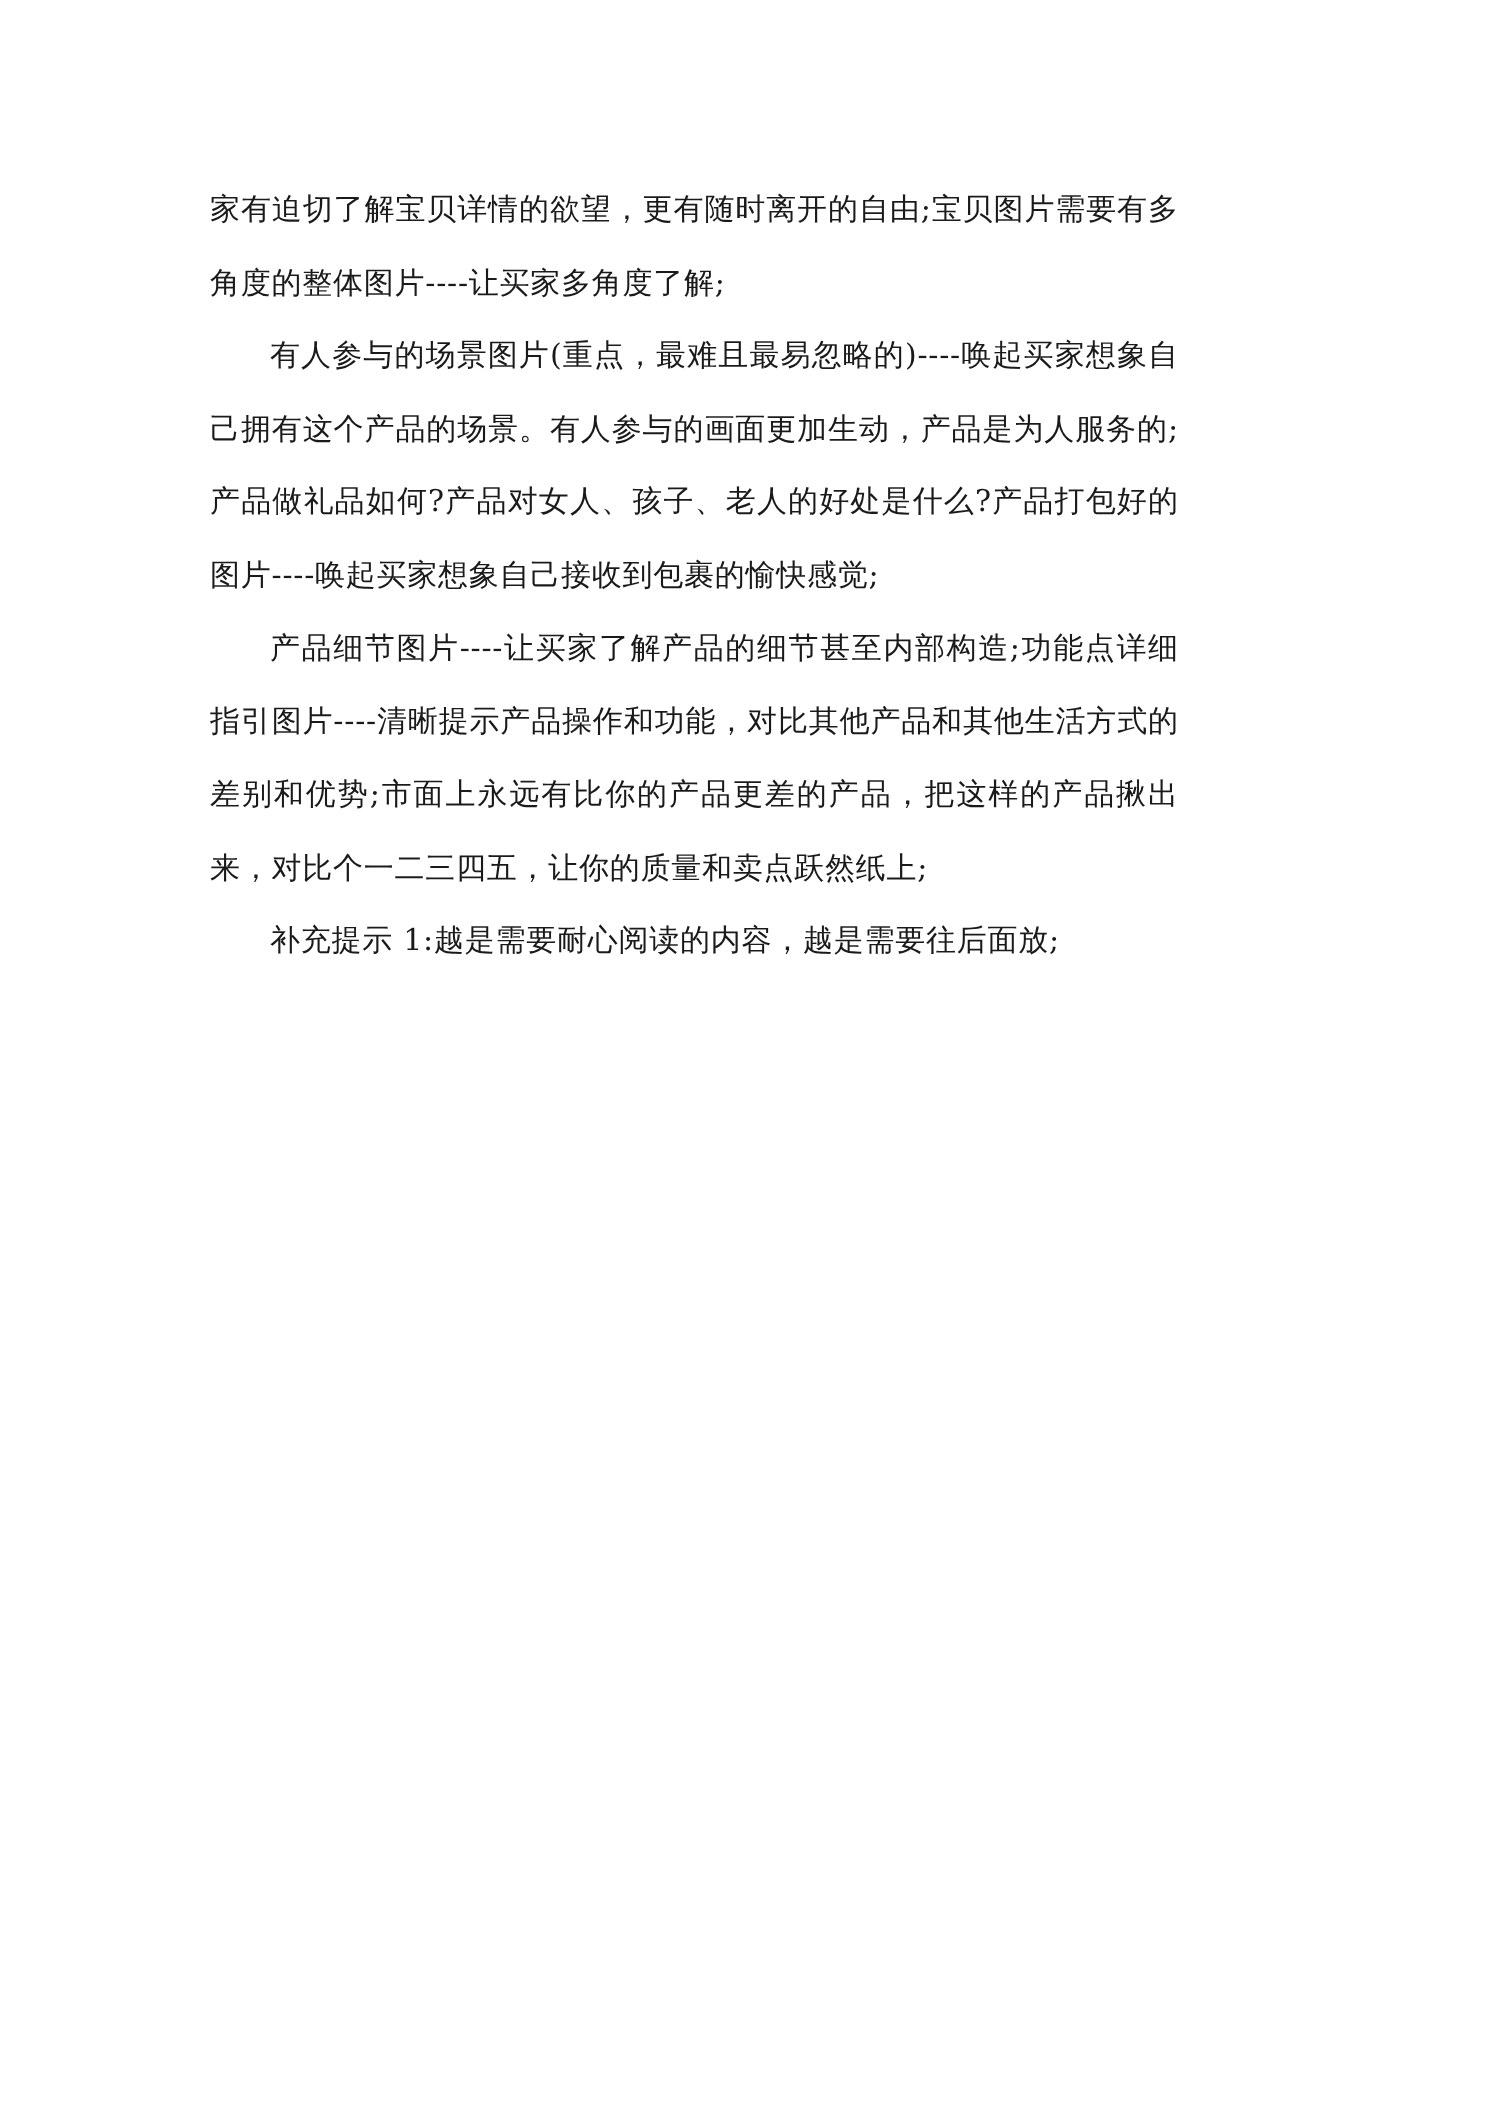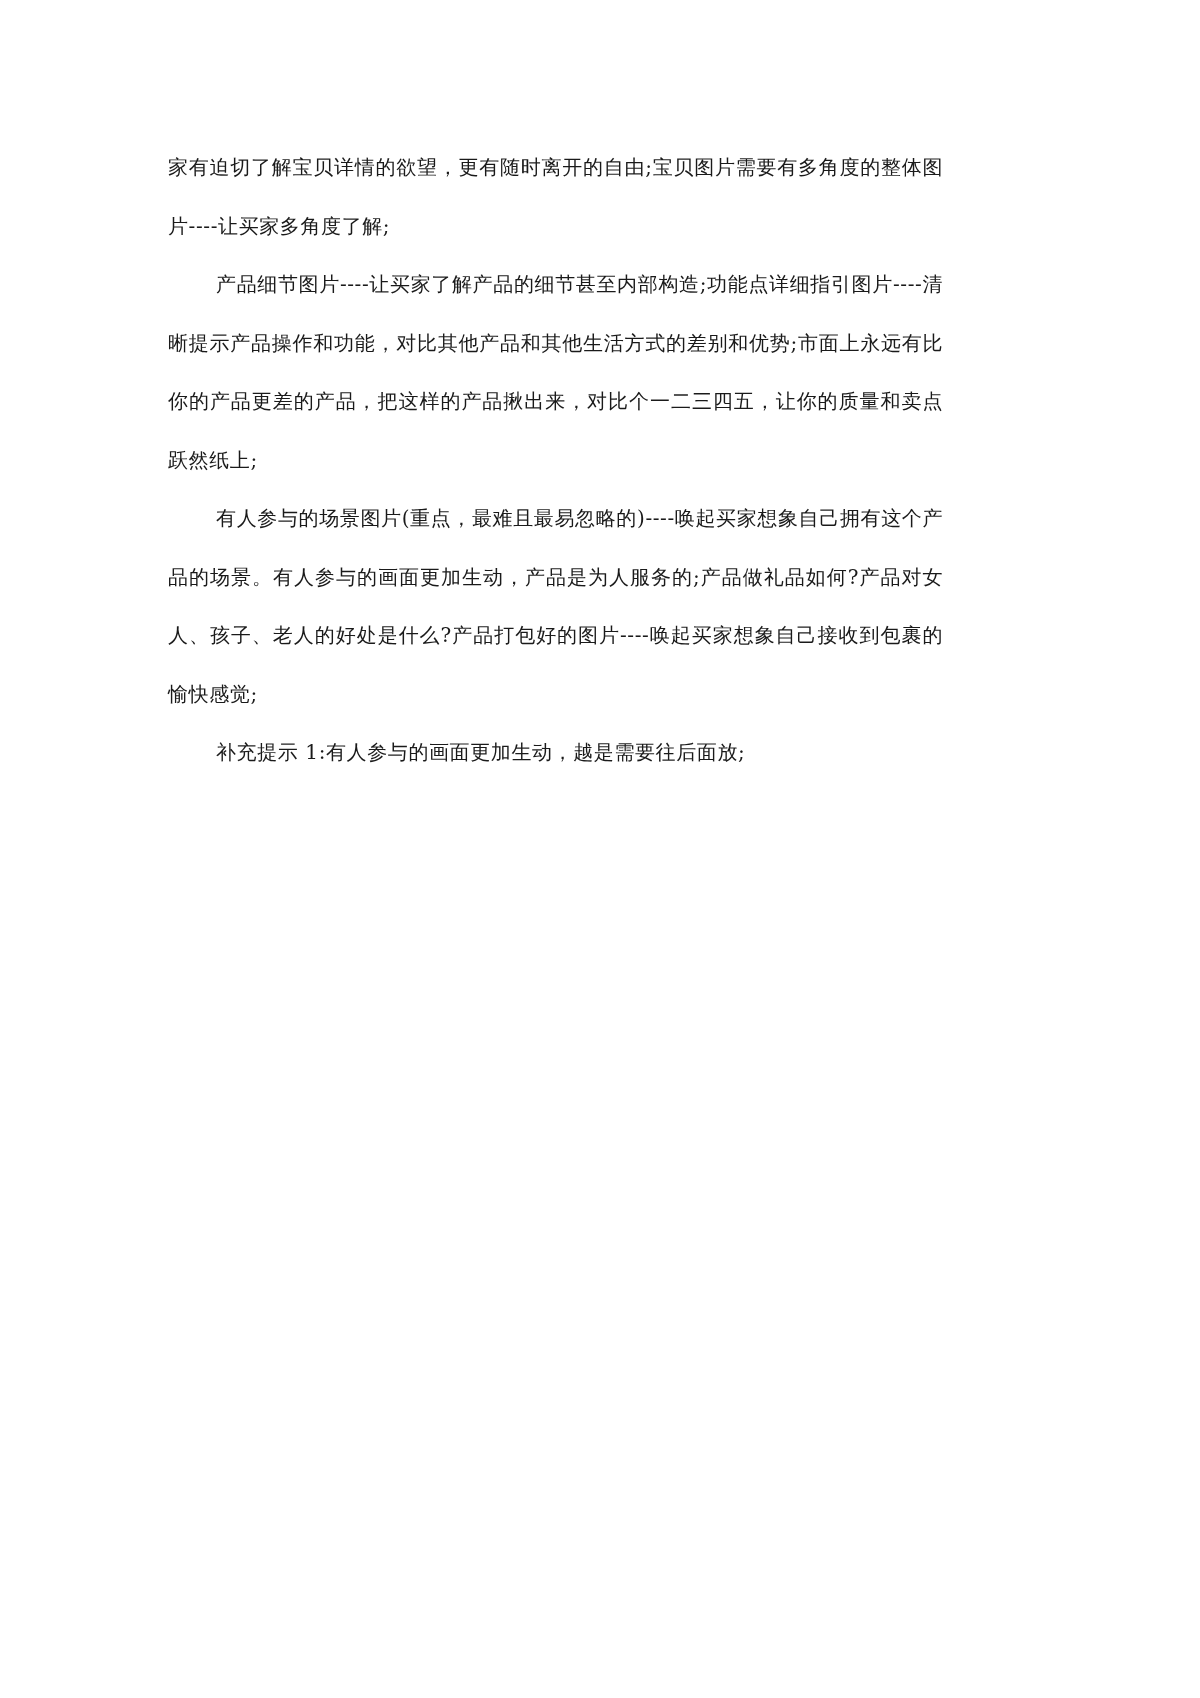--- a/index.html
+++ b/index.html
@@ -13,34 +13,34 @@
       position: relative;
       overflow: hidden;
     }
     .page {
       position: absolute;
       left: 168px;
       top: 138px;
       width: 775px;
       color: #1a1a1a;
       font-family: "DejaVu Serif", "Liberation Serif", serif;
-      font-size: 20px;
+      font-size: 24px;
       line-height: 58.5px;
     }
     .para {
       margin: 0;
       text-align: justify;
       text-justify: inter-ideograph;
       letter-spacing: 0.6px;
     }
     .para.indent {
       text-indent: 48px;
     }
   </style>
 </head>
 <body>
 
 <div class="page">
   <p class="para">家有迫切了解宝贝详情的欲望，更有随时离开的自由;宝贝图片需要有多角度的整体图片----让买家多角度了解;</p>
+  <p class="para indent">有人参与的场景图片(重点，最难且最易忽略的)----唤起买家想象自己拥有这个产品的场景。有人参与的画面更加生动，产品是为人服务的;产品做礼品如何?产品对女人、孩子、老人的好处是什么?产品打包好的图片----唤起买家想象自己接收到包裹的愉快感觉;</p>
   <p class="para indent">产品细节图片----让买家了解产品的细节甚至内部构造;功能点详细指引图片----清晰提示产品操作和功能，对比其他产品和其他生活方式的差别和优势;市面上永远有比你的产品更差的产品，把这样的产品揪出来，对比个一二三四五，让你的质量和卖点跃然纸上;</p>
-  <p class="para indent">有人参与的场景图片(重点，最难且最易忽略的)----唤起买家想象自己拥有这个产品的场景。有人参与的画面更加生动，产品是为人服务的;产品做礼品如何?产品对女人、孩子、老人的好处是什么?产品打包好的图片----唤起买家想象自己接收到包裹的愉快感觉;</p>
-  <p class="para indent">补充提示 1:有人参与的画面更加生动，越是需要往后面放;</p>
+  <p class="para indent">补充提示 1:越是需要耐心阅读的内容，越是需要往后面放;</p>
 </div>
 
 </body></html>

